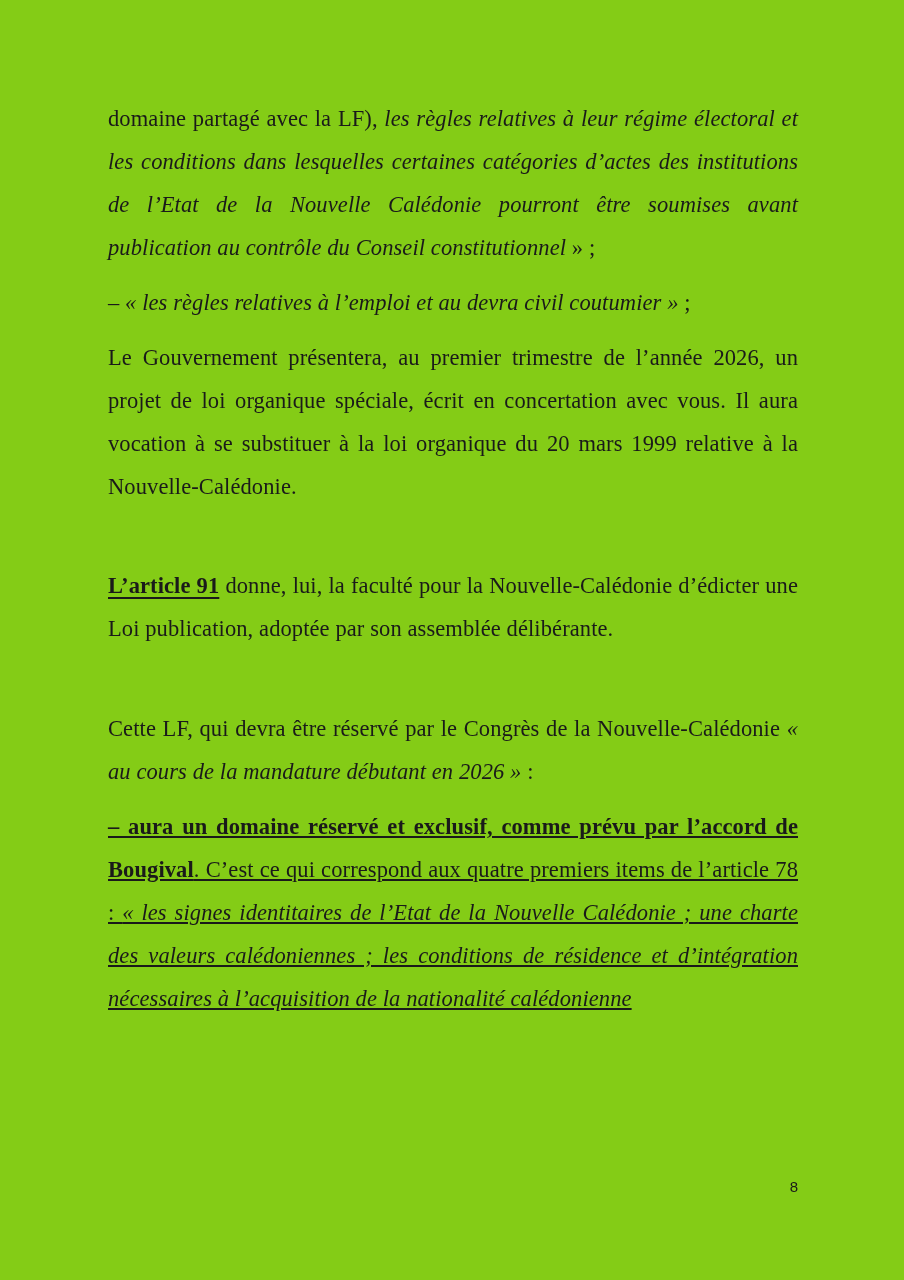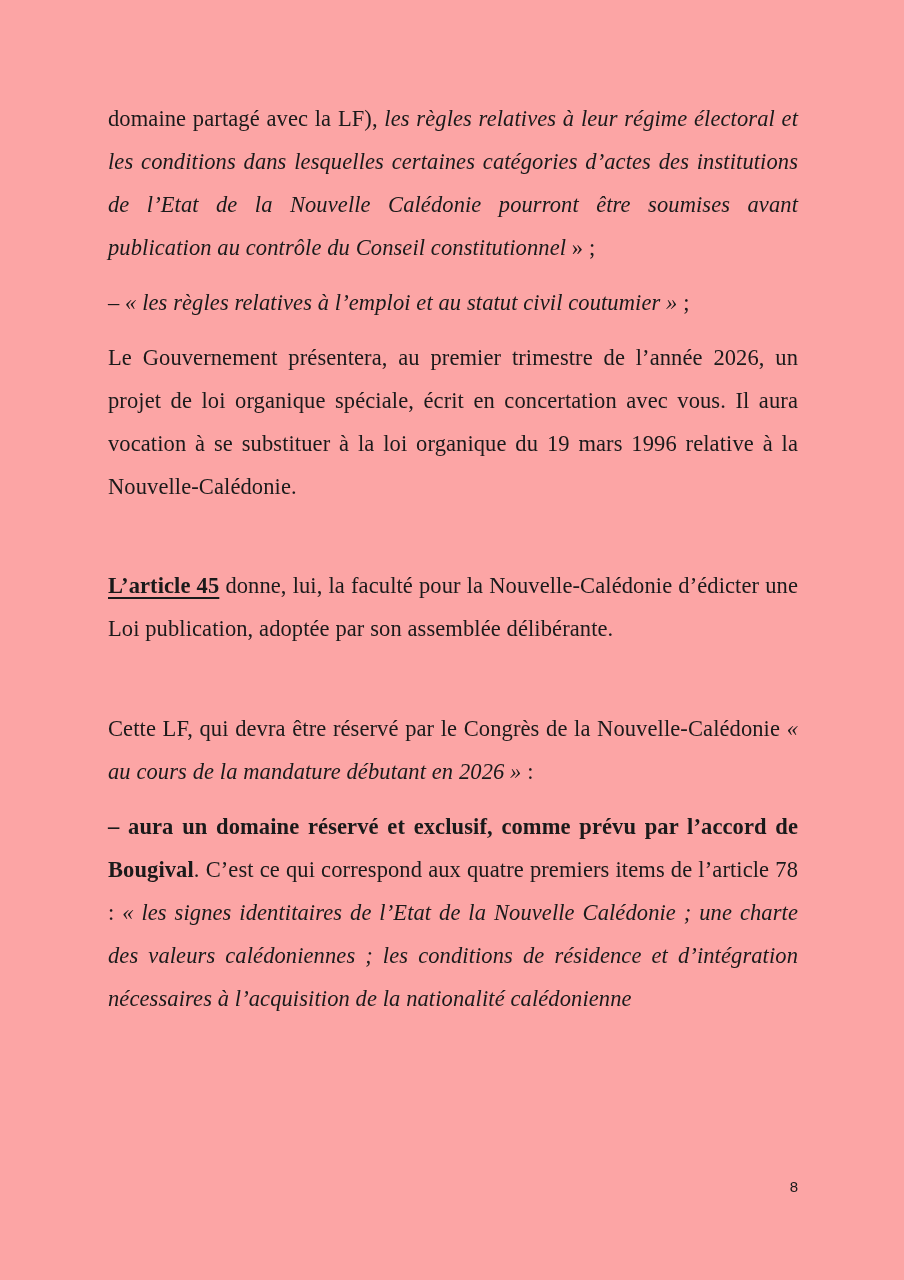--- a/index.html
+++ b/index.html
@@ -5,21 +5,21 @@
   html, body {
     margin: 0;
     padding: 0;
     background: #e8e8e8;
   }
   .page {
     position: relative;
     width: 904px;
     height: 1280px;
     margin: 0 auto;
-    background: #fca5a5;
+    background: #84cc16;
     overflow: hidden;
     font-family: "Liberation Serif", "DejaVu Serif", serif;
     color: #1a1a1a;
   }
   .content {
     position: absolute;
     top: 97px;
     left: 108px;
     width: 690px;
   }
@@ -28,21 +28,21 @@
     padding: 0;
     font-size: 22.5px;
     line-height: 43px;
     text-align: justify;
     letter-spacing: 0.1px;
   }
   p.gap-normal { margin-bottom: 12px; }
   p.gap-l1 { margin-bottom: 65px; }
   p.gap-l2 { margin-bottom: 56px; }
   p.gap-l3 { margin-bottom: 57px; }
-  p.gap-none { margin-bottom: 0; }
+  p.gap-none { margin-bottom: 0; text-decoration: underline; }
 
   .seg.roman { font-style: normal; font-weight: normal; }
   .seg.italic { font-style: italic; font-weight: normal; }
   .seg.bold { font-style: normal; font-weight: bold; }
   .seg.bold-underline {
     font-style: normal;
     font-weight: bold;
     text-decoration: underline;
     text-underline-offset: 4px;
   }
@@ -55,22 +55,22 @@
     font-size: 15px;
     color: #1a1a1a;
   }
 </style>
 </head>
 <body>
 
 <div class="page">
   <div class="content">
     <p class="para gap-normal"><span class="seg roman">domaine partagé avec la LF), </span><span class="seg italic">les règles relatives à leur régime électoral et les conditions dans lesquelles certaines catégories d’actes des institutions de l’Etat de la Nouvelle Calédonie pourront être soumises avant publication au contrôle du Conseil constitutionnel</span><span class="seg roman"> » ;</span></p>
-    <p class="para gap-normal"><span class="seg roman">– </span><span class="seg italic">« les règles relatives à l’emploi et au statut civil coutumier »</span><span class="seg roman"> ;</span></p>
-    <p class="para gap-l2"><span class="seg roman">Le Gouvernement présentera, au premier trimestre de l’année 2026, un projet de loi organique spéciale, écrit en concertation avec vous. Il aura vocation à se substituer à la loi organique du 19 mars 1996 relative à la Nouvelle-Calédonie.</span></p>
-    <p class="para gap-l3"><span class="seg bold-underline">L’article 45</span><span class="seg roman"> donne, lui, la faculté pour la Nouvelle-Calédonie d’édicter une Loi publication, adoptée par son assemblée délibérante.</span></p>
+    <p class="para gap-normal"><span class="seg roman">– </span><span class="seg italic">« les règles relatives à l’emploi et au devra civil coutumier »</span><span class="seg roman"> ;</span></p>
+    <p class="para gap-l2"><span class="seg roman">Le Gouvernement présentera, au premier trimestre de l’année 2026, un projet de loi organique spéciale, écrit en concertation avec vous. Il aura vocation à se substituer à la loi organique du 20 mars 1999 relative à la Nouvelle-Calédonie.</span></p>
+    <p class="para gap-l3"><span class="seg bold-underline">L’article 91</span><span class="seg roman"> donne, lui, la faculté pour la Nouvelle-Calédonie d’édicter une Loi publication, adoptée par son assemblée délibérante.</span></p>
     <p class="para gap-normal"><span class="seg roman">Cette LF, qui devra être réservé par le Congrès de la Nouvelle-Calédonie </span><span class="seg italic">« au cours de la mandature débutant en 2026 »</span><span class="seg roman"> :</span></p>
     <p class="para gap-none"><span class="seg bold">– aura un domaine réservé et exclusif, comme prévu par l’accord de Bougival</span><span class="seg roman">. C’est ce qui correspond aux quatre premiers items de l’article 78 : </span><span class="seg italic">« les signes identitaires de l’Etat de la Nouvelle Calédonie ; une charte des valeurs calédoniennes ; les conditions de résidence et d’intégration nécessaires à l’acquisition de la nationalité calédonienne</span></p>
   </div>
   <div class="footer">
     <span>8</span>
   </div>
 </div>
 
 </body></html>

